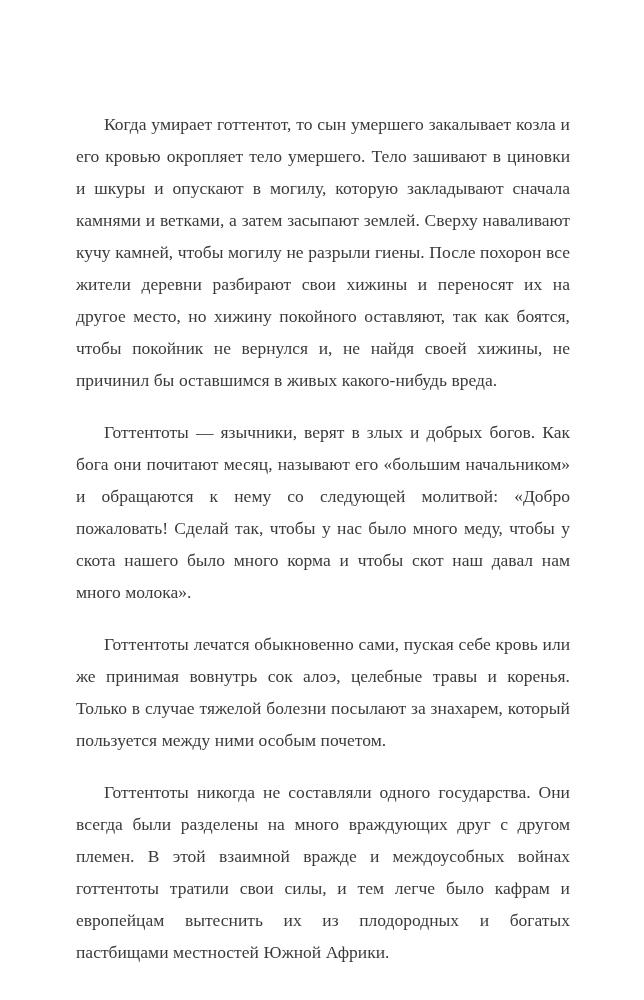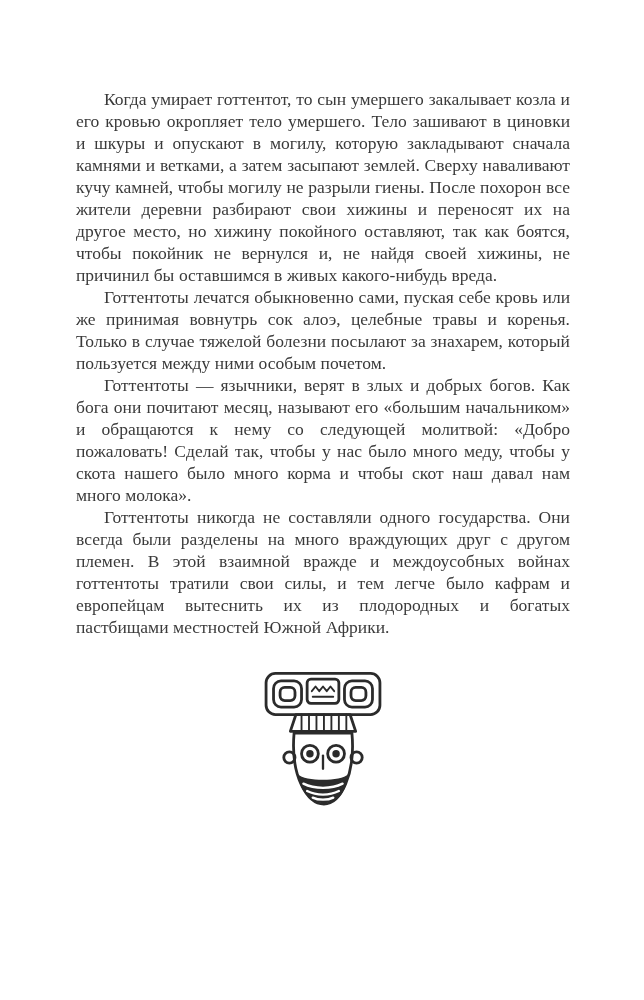--- a/index.html
+++ b/index.html
@@ -12,42 +12,43 @@
   }
   .page {
     width: 644px;
     height: 1000px;
     background: #ffffff;
     padding: 88px 74px 0 76px;
     color: #3a3a3a;
   }
   .text-block p {
     font-size: 17.5px;
-    line-height: 22px;
+    line-height: 32px;
     text-align: justify;
     text-indent: 28px;
     hyphens: auto;
     -webkit-hyphens: auto;
     word-spacing: 0.2px;
+    margin-top: 20px;
   }
   .illustration {
     margin-top: 28px;
     display: flex;
     justify-content: center;
   }
 </style>
 </head>
 <body>
 
 <div class="page">
 
   <div class="text-block">
     <p>Когда умирает готтентот, то сын умершего закалывает козла и его кровью окропляет тело умершего. Тело зашивают в циновки и шкуры и опускают в могилу, которую закладывают сначала камнями и ветками, а затем засыпают землей. Сверху наваливают кучу камней, чтобы могилу не разрыли гиены. После похорон все жители деревни разбирают свои хижины и переносят их на другое место, но хижину покойного оставляют, так как боятся, чтобы покойник не вернулся и, не найдя своей хижины, не причинил бы оставшимся в живых какого-нибудь вреда.</p>
+    <p>Готтентоты — язычники, верят в злых и добрых богов. Как бога они почитают месяц, называют его «большим начальником» и обращаются к нему со следующей молитвой: «Добро пожаловать! Сделай так, чтобы у нас было много меду, чтобы у скота нашего было много корма и чтобы скот наш давал нам много молока».</p>
     <p>Готтентоты лечатся обыкновенно сами, пуская себе кровь или же принимая вовнутрь сок алоэ, целебные травы и коренья. Только в случае тяжелой болезни посылают за знахарем, который пользуется между ними особым почетом.</p>
-    <p>Готтентоты — язычники, верят в злых и добрых богов. Как бога они почитают месяц, называют его «большим начальником» и обращаются к нему со следующей молитвой: «Добро пожаловать! Сделай так, чтобы у нас было много меду, чтобы у скота нашего было много корма и чтобы скот наш давал нам много молока».</p>
     <p>Готтентоты никогда не составляли одного государства. Они всегда были разделены на много враждующих друг с другом племен. В этой взаимной вражде и междоусобных войнах готтентоты тратили свои силы, и тем легче было кафрам и европейцам вытеснить их из плодородных и богатых пастбищами местностей Южной Африки.</p>
   </div>
 
   <div class="illustration">
     <svg width="140" height="140" viewBox="0 0 150 150" aria-hidden="true">
 
       <g fill="none" stroke="#2b2b2b" stroke-width="3" stroke-linejoin="round" stroke-linecap="round">
         <rect x="14" y="8" width="122" height="44" rx="10"></rect>
         <rect x="22" y="16" width="30" height="28" rx="8"></rect>
         <rect x="29" y="23" width="16" height="14" rx="5"></rect>

